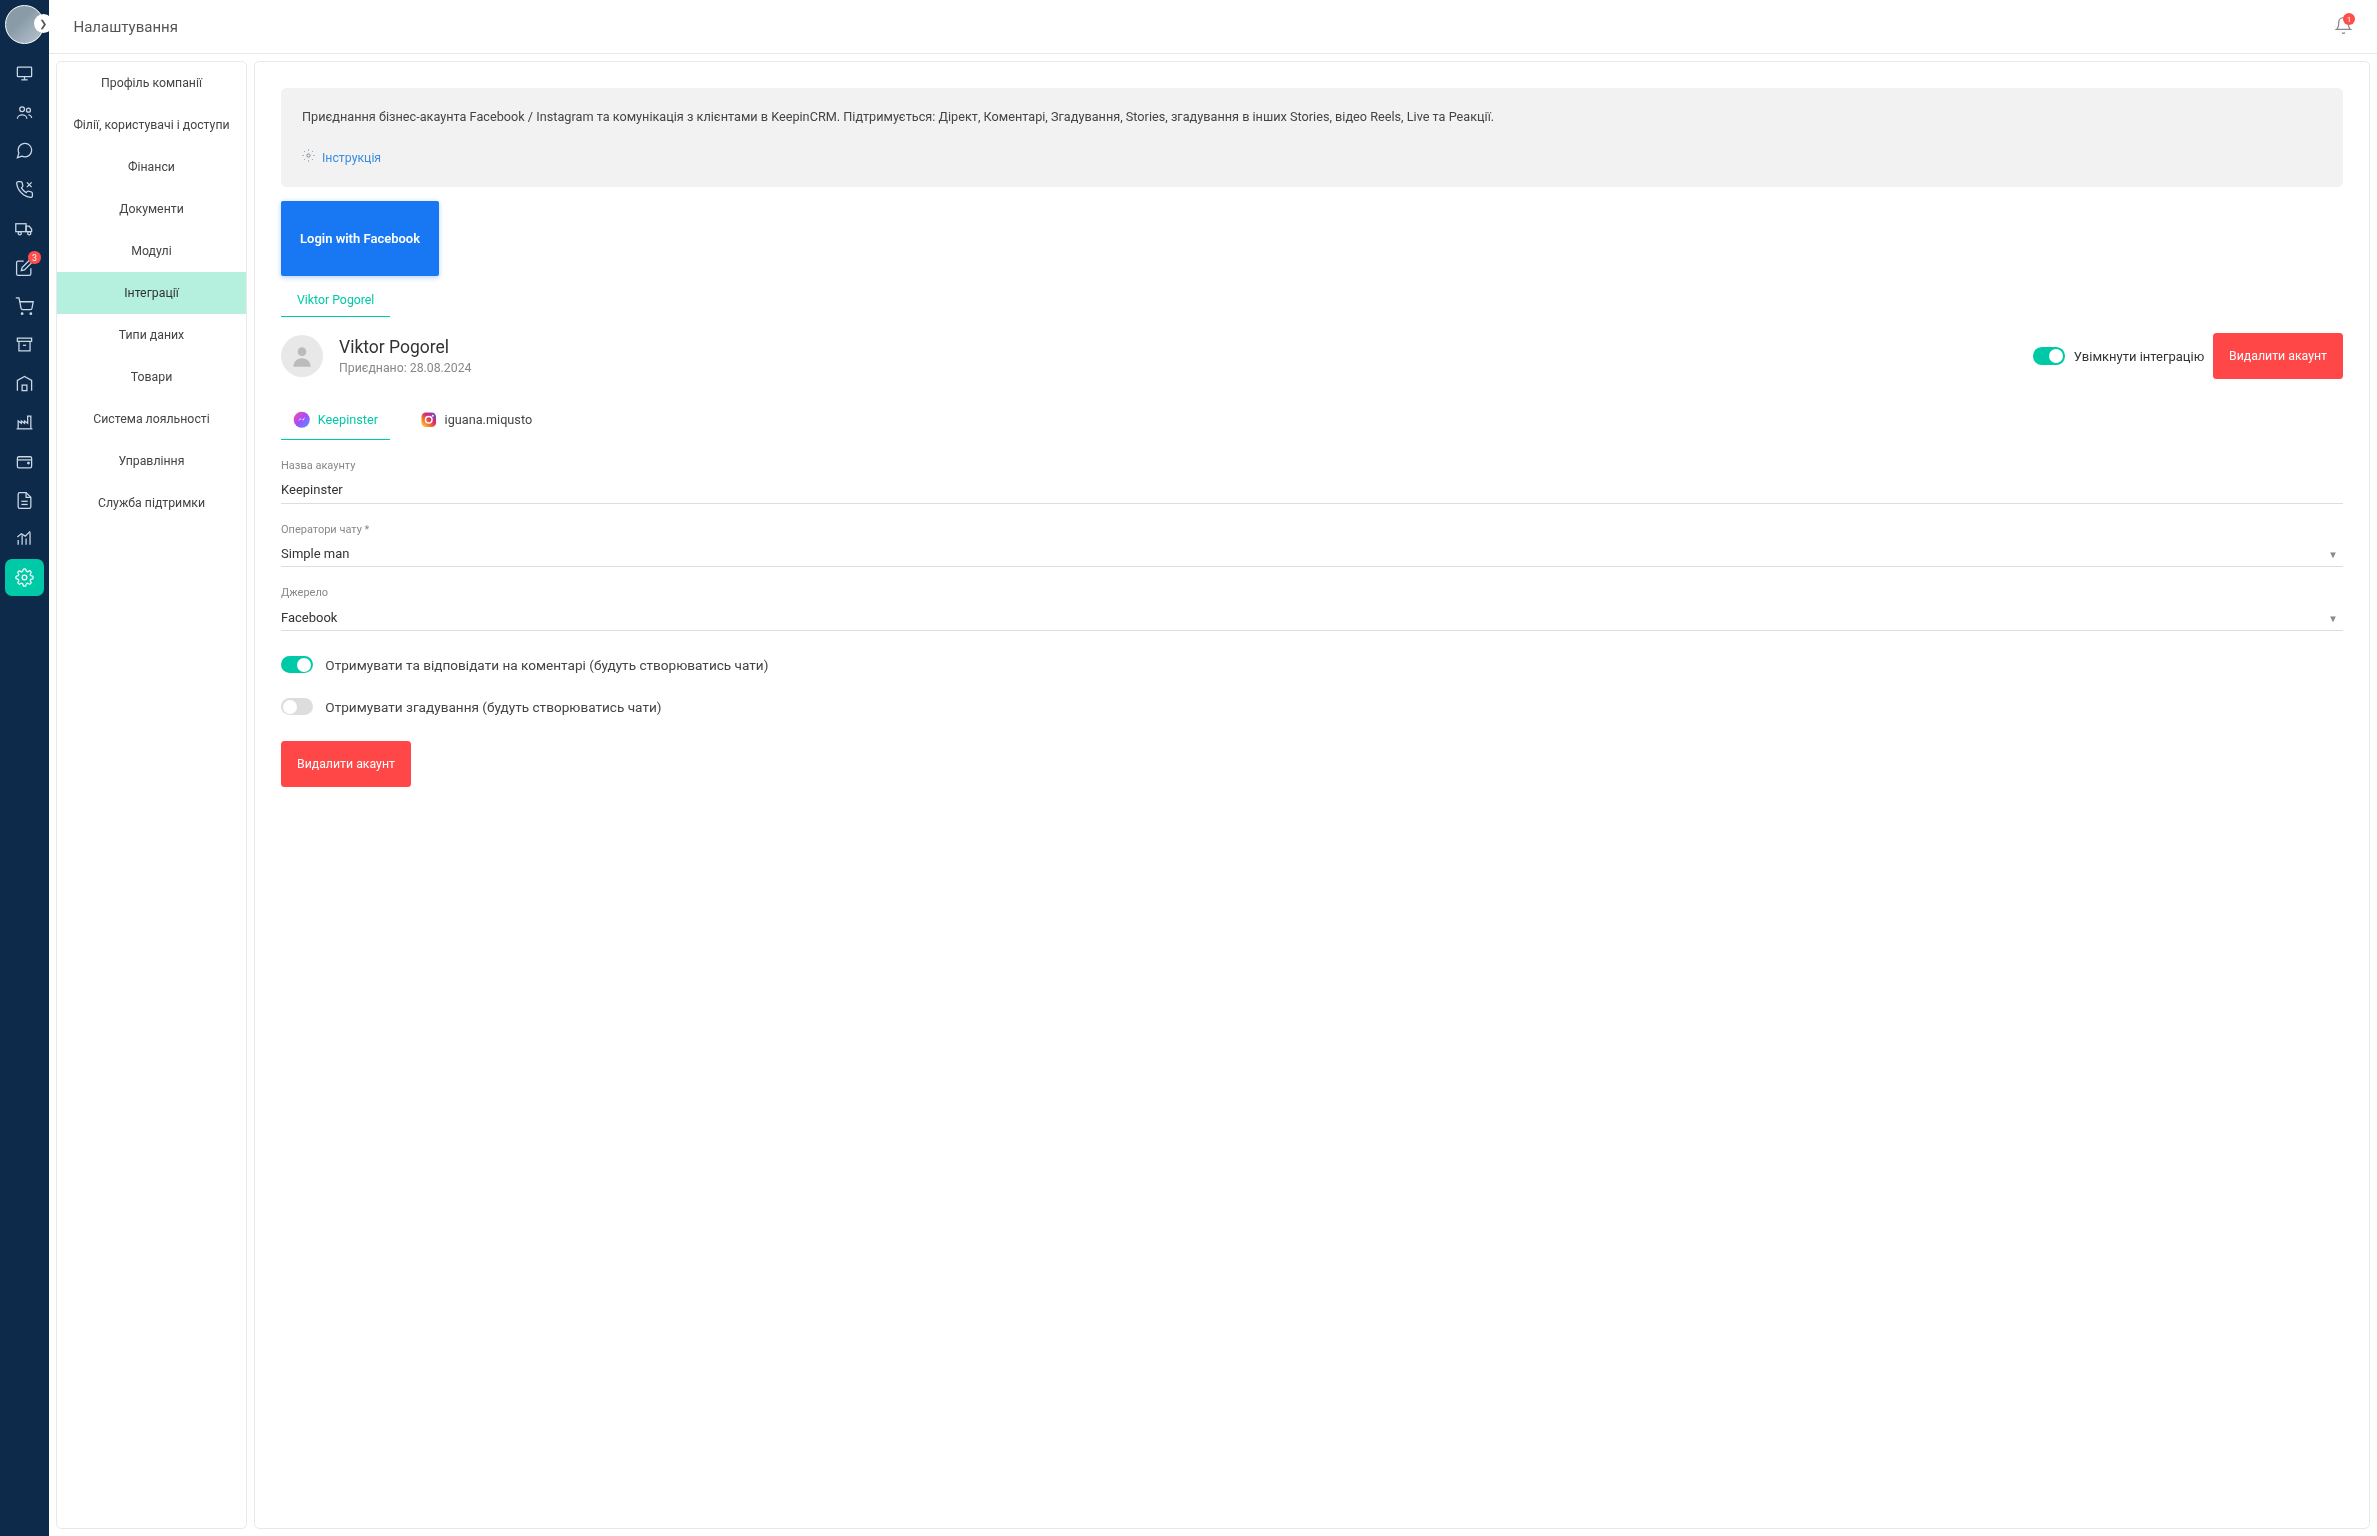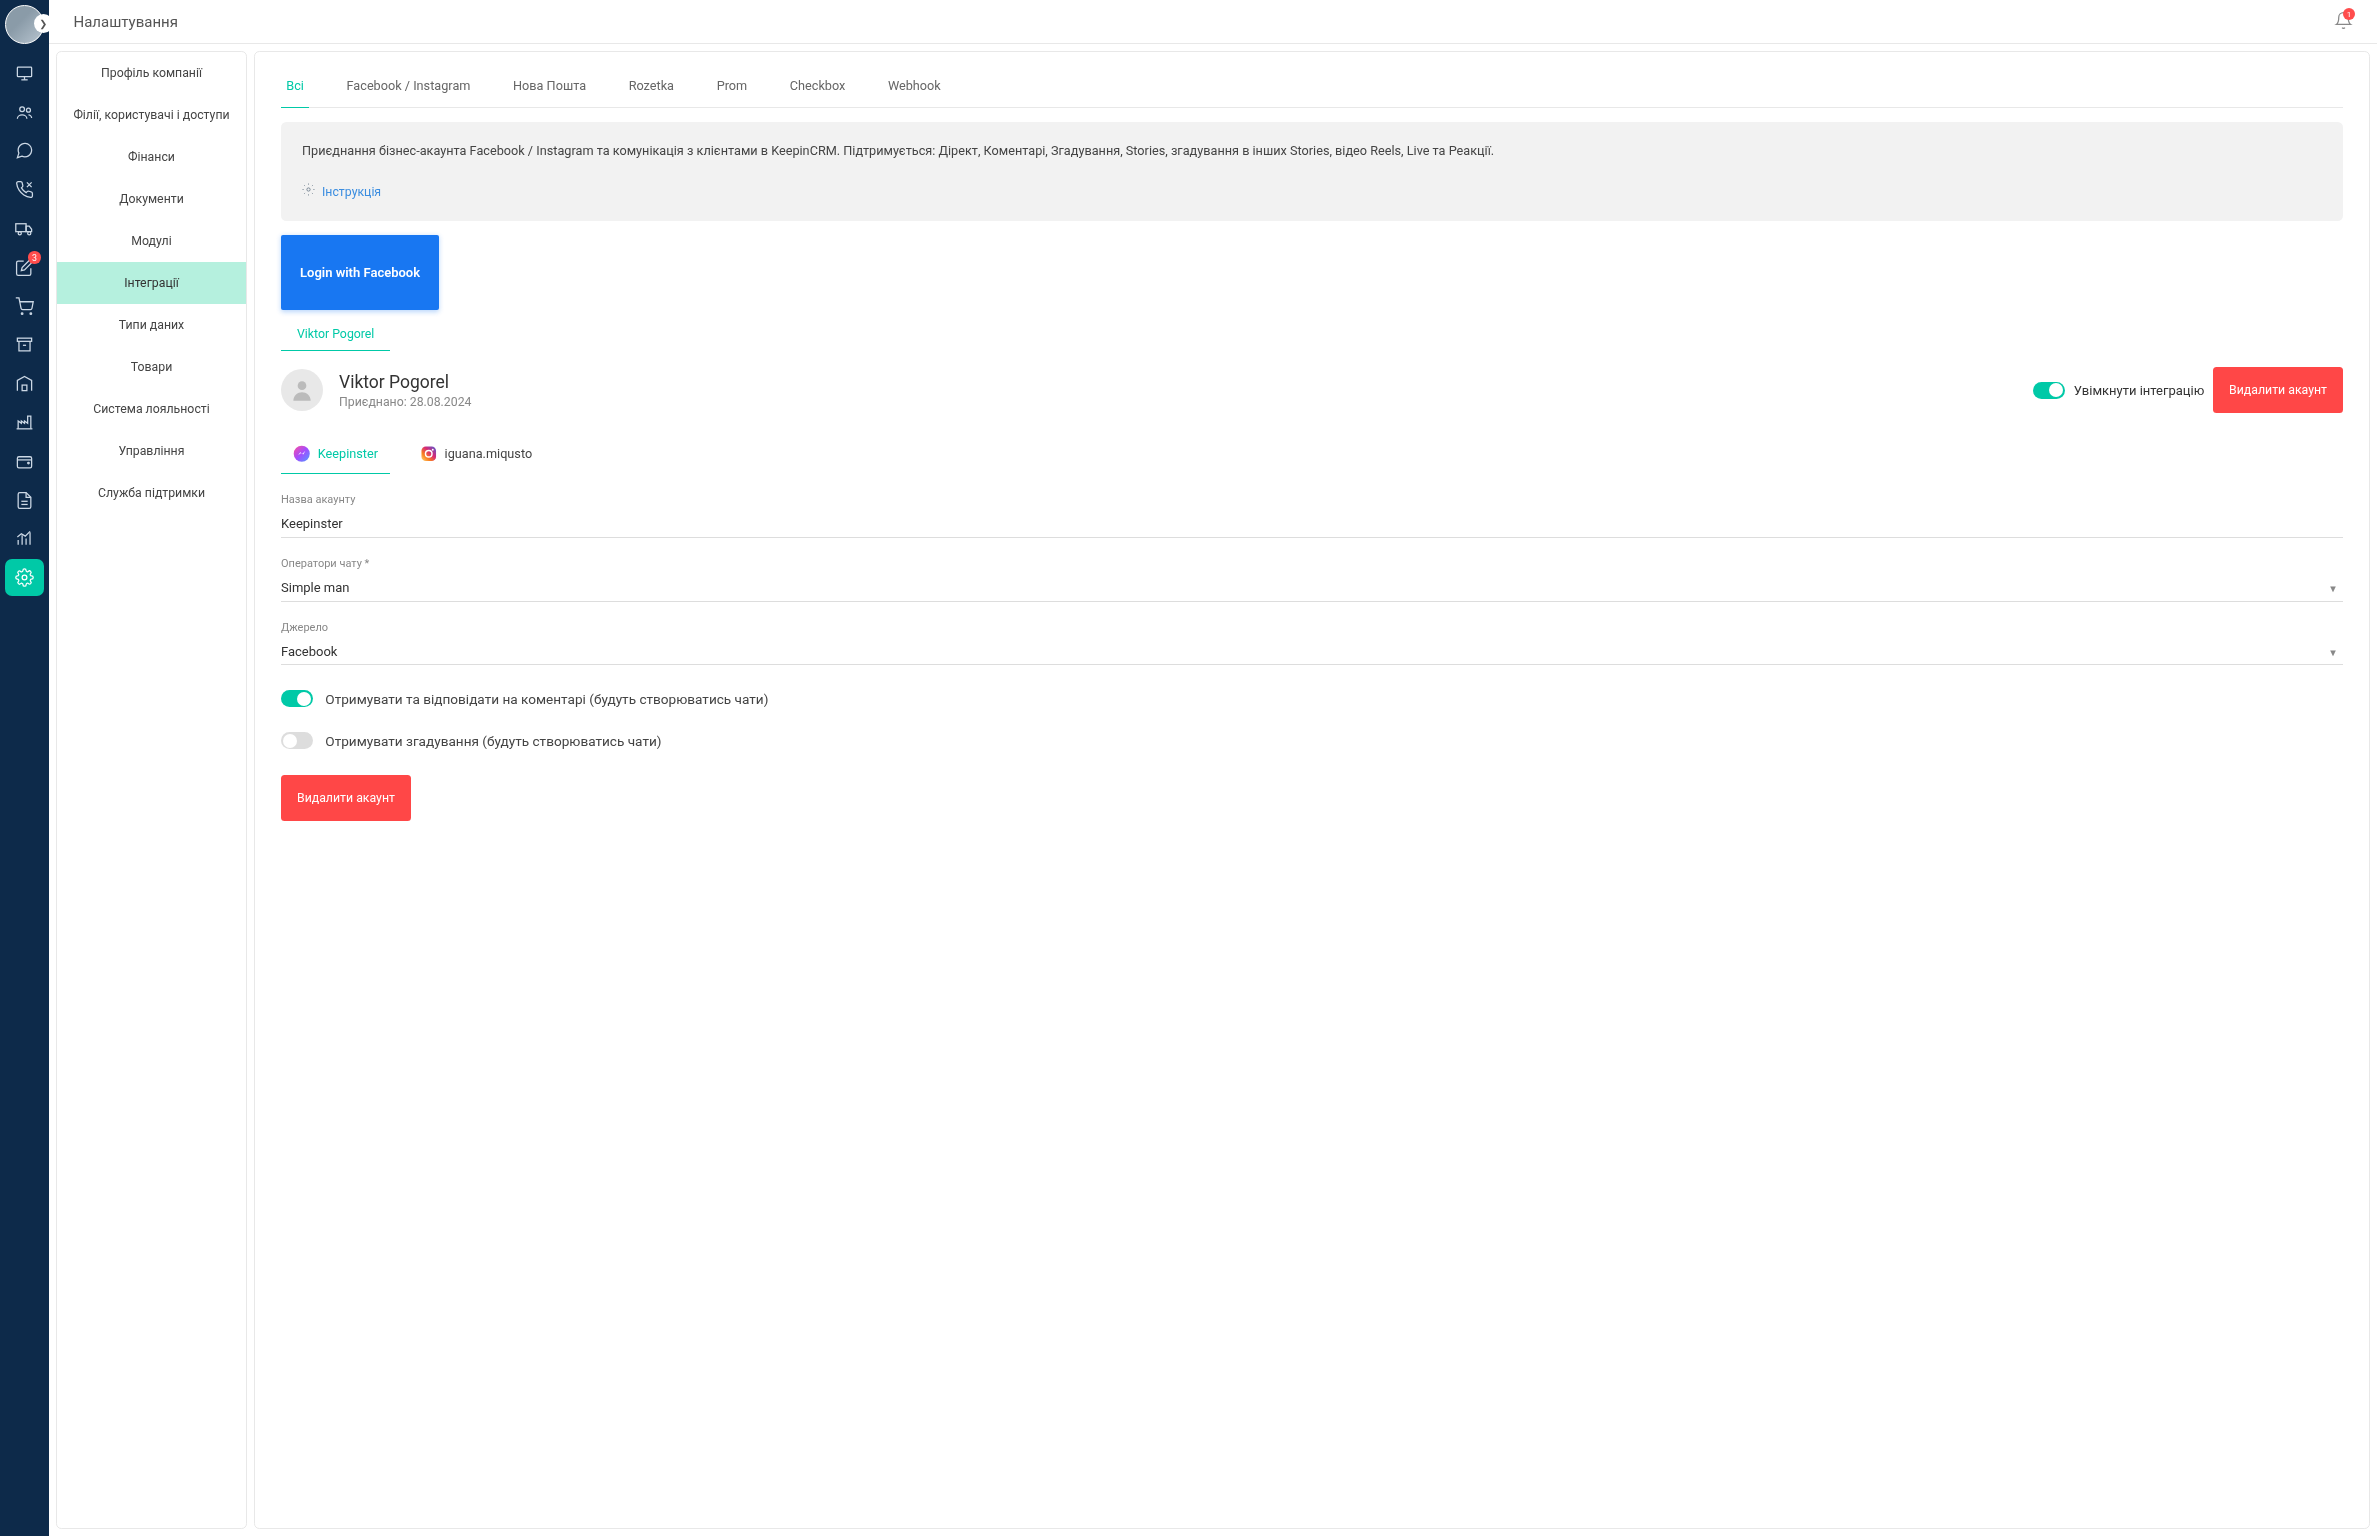--- a/index.html
+++ b/index.html
@@ -82,21 +82,21 @@
       align-items: center;
       justify-content: center;
     }
     .main-wrap {
       flex: 1;
       display: flex;
       flex-direction: column;
       overflow: hidden;
     }
     .top-bar {
-      height: 44px;
+      height: 54px;
       border-bottom: 0.9px solid #e8e8e8;
       display: flex;
       align-items: center;
       padding: 0 24.5px 0 24.5px;
       justify-content: space-between;
     }
     .top-title {
       font-size: 15px;
       color: #555;
     }
@@ -493,29 +493,20 @@
         <div class="settings-item">Модулі</div>
         <div class="settings-item active">Інтеграції</div>
         <div class="settings-item">Типи даних</div>
         <div class="settings-item">Товари</div>
         <div class="settings-item">Система лояльності</div>
         <div class="settings-item">Управління</div>
         <div class="settings-item">Служба підтримки</div>
       </div>
 
     <div class="content">
-      <div class="tabs" id="tabs">
-          <div class="tab active">Всі</div>
-          <div class="tab">Facebook / Instagram</div>
-          <div class="tab">Нова Пошта</div>
-          <div class="tab">Rozetka</div>
-          <div class="tab">Prom</div>
-          <div class="tab">Checkbox</div>
-          <div class="tab">Webhook</div>
-        </div>
 
       <div class="info-box">
         <div>Приєднання бізнес-акаунта Facebook / Instagram та комунікація з клієнтами в KeepinCRM. Підтримується: Дірект, Коментарі, Згадування, Stories, згадування в інших Stories, відео Reels, Live та Реакції.</div>
         <div class="instruction-row">
           <svg viewBox="0 0 24 24" fill="none" stroke="currentColor" stroke-width="1.6">
               <circle cx="12" cy="12" r="3"></circle>
               <path d="M12 1v2M12 21v2M4.22 4.22l1.42 1.42M18.36 18.36l1.42 1.42M1 12h2M21 12h2M4.22 19.78l1.42-1.42M18.36 5.64l1.42-1.42"></path>
             </svg>
           <a href="#">Інструкція</a>
         </div>

